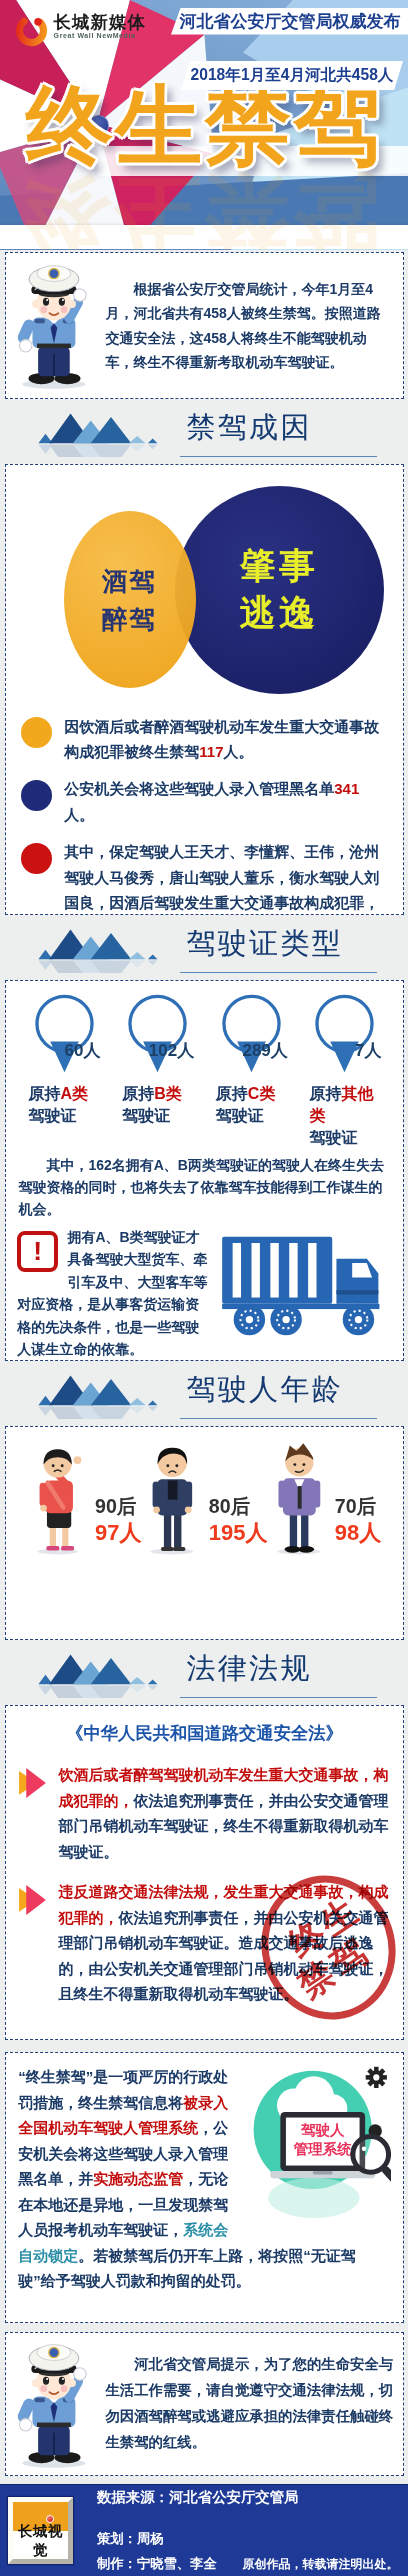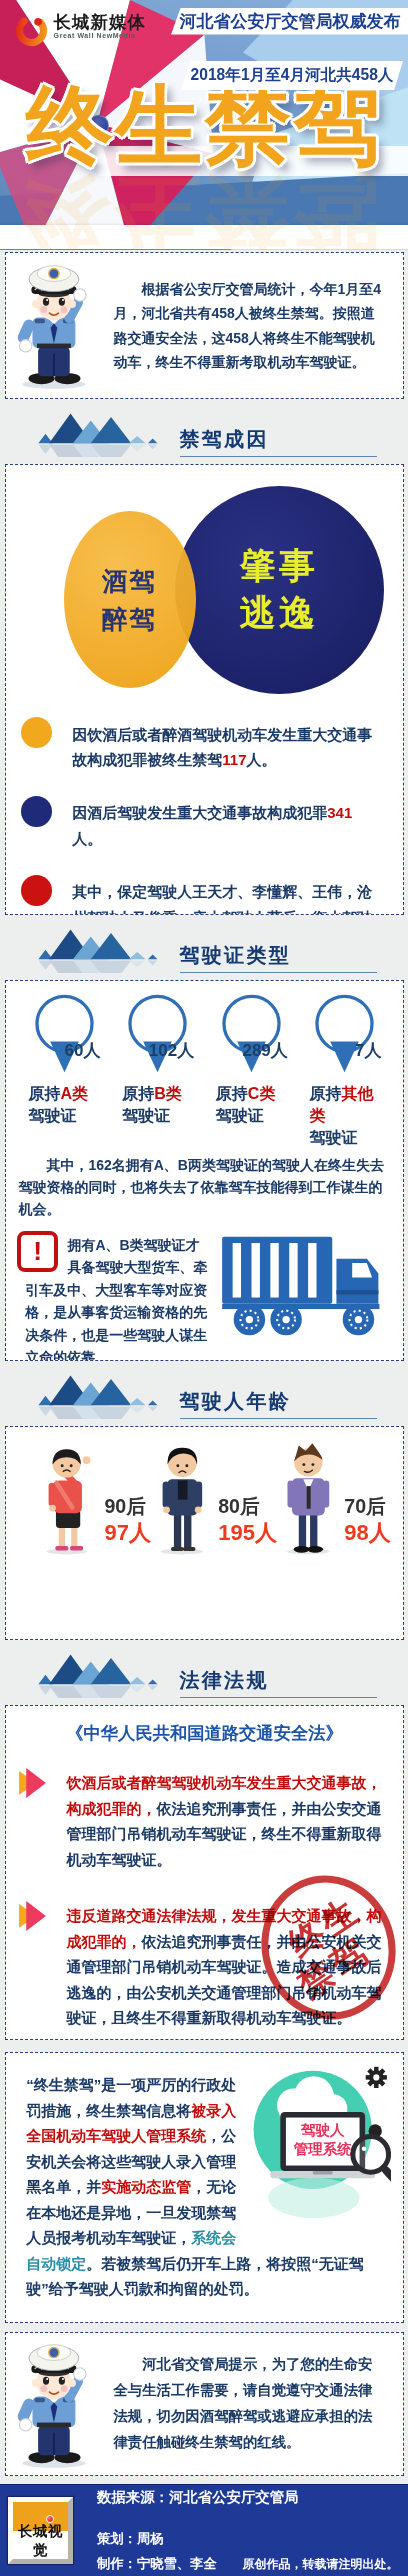--- a/index.html
+++ b/index.html
@@ -34,28 +34,28 @@
     color:#1c3f8f;font-weight:900;z-index:5;}
   .strip1{top:8px;left:171px;width:238px;height:26.6px;font-size:17px;clip-path:polygon(4% 0,100% 0,100% 100%,0 100%);}
   .strip2{top:61px;left:181px;width:222px;height:29px;font-size:15.6px;clip-path:polygon(4% 0,100% 0,96% 100%,0 100%);}
   .bigtitle{position:absolute;top:82px;left:0;width:100%;text-align:center;font-size:87px;font-weight:900;
     color:#f3a41d;letter-spacing:2.3px;line-height:1;z-index:4;
     text-shadow:-2.3px -2.3px 0 #fff,2.3px -2.3px 0 #fff,-2.3px 2.3px 0 #fff,2.3px 2.3px 0 #fff,0 -2.9px 0 #fff,0 2.9px 0 #fff,-2.9px 0 0 #fff,2.9px 0 0 #fff,5.8px 7px 8px rgba(40,40,80,.45);}
   .bigtitle-reflect{position:absolute;top:171px;left:0;width:100%;text-align:center;font-size:87px;font-weight:900;
     color:#f3a41d;letter-spacing:2.3px;line-height:1;transform:scaleY(-1);opacity:.10;z-index:3;}
   
   .dashbox{margin:0 4.6px;background:#fff;border:1.7px dashed #24407c;box-sizing:border-box;overflow:hidden;flex:none;}
-  .para{font-weight:900;color:#1b3a66;font-size:15px;line-height:1.7;margin:8px;}
+  .para{font-weight:900;color:#1b3a66;font-size:15px;line-height:1.7;margin:0;}
   .indent{text-indent:2em;}
   .red{color:#c30d0d;}
   .teal{color:#2a8fa6;}
   .sec-header{display:flex;align-items:flex-end;padding:14px 32px 7px 36px;height:65px;box-sizing:border-box;flex:none;}
   .mtn{width:125px;height:49px;flex:none;margin-right:18.5px;}
   .sec-line{flex:1;border-bottom:1.2px solid #5b86b8;padding-bottom:7px;}
-  .sec-line h2{margin:0;font-size:20px;font-weight:700;color:#143a72;letter-spacing:2.3px;line-height:1;}
+  .sec-line h2{margin:7px;font-size:29px;font-weight:400;color:#143a72;letter-spacing:2.3px;line-height:1;}
   
   .intro{margin-top:2.3px;height:147px;display:flex;align-items:center;gap:7px;padding:5.8px 10.4px 5.8px 5.8px;}
   .cop{width:87px;height:131px;flex:none;}
   .intro .para{font-size:14px;line-height:1.75;}
   
   .causes{height:451px;padding:8px 0 0;}
   .venn{position:relative;height:229px;}
   .venn-navy{position:absolute;left:169px;top:12.7px;width:209px;height:208px;border-radius:50%;
     background:radial-gradient(circle at 40% 35%,#2a3183,#171c5e);display:flex;flex-direction:column;
     align-items:center;justify-content:center;color:#e9ee2b;font-size:36px;font-weight:900;line-height:1.3;letter-spacing:3.5px;}
@@ -77,21 +77,21 @@
   .pin-label-row{display:flex;justify-content:space-around;margin-top:3.5px;}
   .pin-label{width:87px;font-size:16px;font-weight:900;color:#1b3a66;line-height:1.35;padding-left:8px;box-sizing:border-box;}
   .license-para{margin:7px 1.2px 0;font-size:14px;line-height:1.55;}
   .warn{margin-top:5.8px;overflow:hidden;}
   .warn-icon{float:left;width:33px;height:33px;border:4px solid #c01010;border-radius:8px;color:#c01010;
     font-size:26.6px;font-weight:900;text-align:center;line-height:32px;margin:4.6px 9.2px 2.3px 0;}
   .truck{float:right;width:173px;height:116px;margin:2.3px 0 2.3px 5.8px;}
   .warn .para{font-size:14px;line-height:1.6;}
   
   .agebox{height:214px;padding:10.4px 10.4px 0;}
-  .age-row{display:flex;justify-content:flex-end;padding:4.6px 2.3px 0;}
+  .age-row{display:flex;justify-content:center;padding:4.6px 2.3px 0;}
   .age-item{display:flex;align-items:flex-end;gap:2.3px;}
   .age-fig{width:65px;height:113px;flex:none;}
   .age-label{margin-bottom:9.2px;}
   .age-gen{font-size:19.6px;font-weight:900;color:#333;line-height:1.25;}
   .age-count{font-size:22px;font-weight:900;color:#ee3a1d;line-height:1.25;}
   .age-note{margin-top:9.2px;font-size:13.3px;font-weight:900;color:#1b3a66;white-space:nowrap;text-align:center;}
   
   .lawbox{height:335px;padding:7px 12.7px 0;position:relative;}
   .law-title{text-align:center;font-size:17.3px;font-weight:900;color:#1c55a8;margin:8px 0 17px;}
   .law-item{display:flex;gap:9.2px;margin-top:15px;}
@@ -280,21 +280,21 @@
         <div>酒驾</div>
         <div>醉驾</div>
       </div>
     </div>
     <div class="bullet">
       <span class="dot dot-orange"></span>
       <p class="para"><span>因饮酒后或者醉酒驾驶机动车发生重大交通事故构成犯罪被终生禁驾</span><span class="red">117</span><span>人。</span></p>
     </div>
     <div class="bullet">
       <span class="dot dot-navy"></span>
-      <p class="para"><span>因酒后驾驶发生重大交通事故构成犯罪</span><span class="red">341</span><span>人。</span></p>
+      <p class="para"><span>公安机关会将这些驾驶人录入管理黑名单</span><span class="red">341</span><span>人。</span></p>
     </div>
     <div class="bullet">
       <span class="dot dot-red"></span>
       <p class="para"><span>其中，保定驾驶人王天才、李懂辉、王伟，沧州驾驶人马俊秀，唐山驾驶人董乐，衡水驾驶人刘国良，因酒后驾驶发生重大交通事故构成犯罪，又在造成交通事故后逃逸，</span><span class="red">同时触犯两项规定被终生禁驾。</span></p>
     </div>
   </section>
 
   <div class="sec-header">
     <svg class="mtn" viewBox="0 0 210 80">
         <use href="#mtn"></use>

